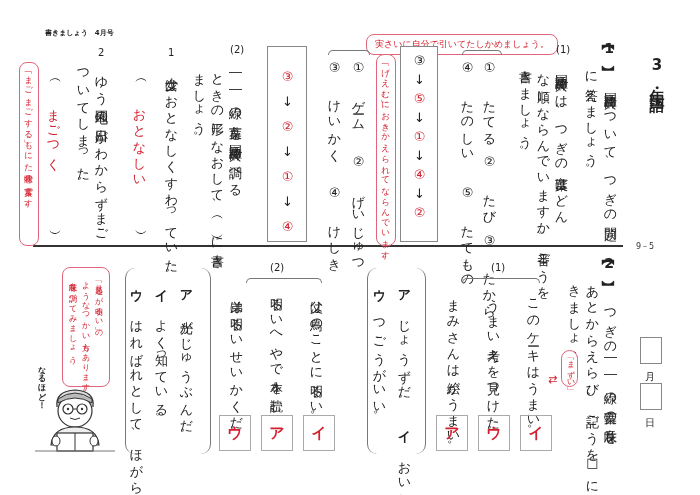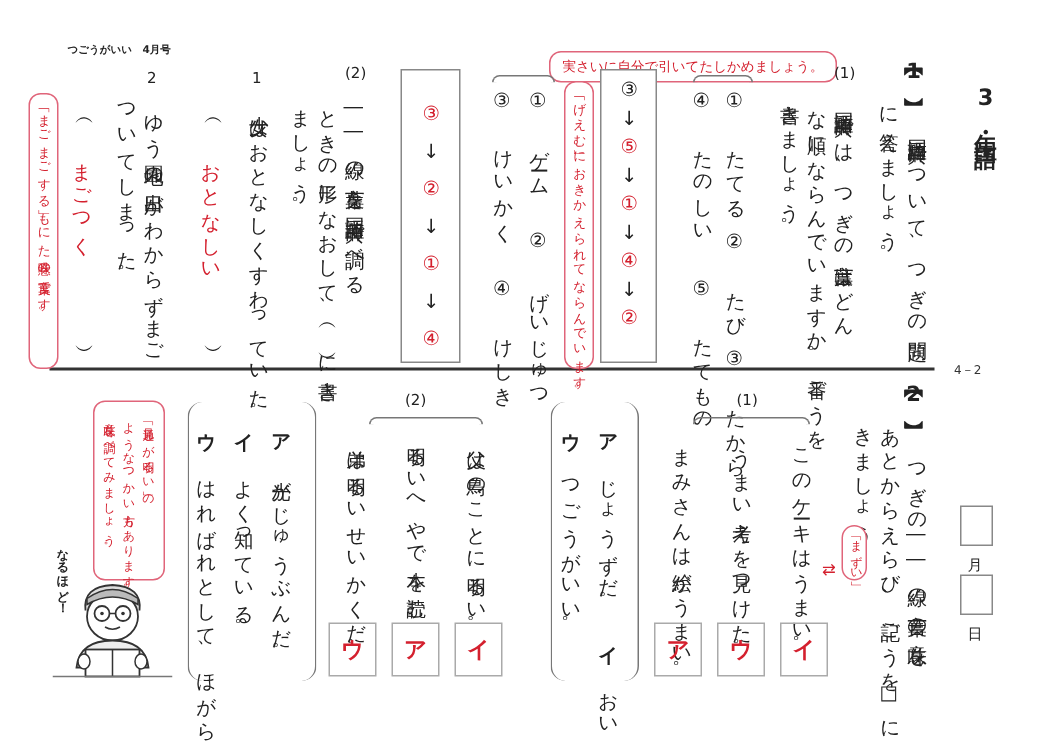--- a/index.html
+++ b/index.html
@@ -23,23 +23,23 @@
   .vparen-group { border-top:1px solid #777; border-bottom:1px solid #777; border-left:1px solid #777; border-right:1px solid #777; border-radius:10px; }
   .num { font-size:10px; }
   .circ { font-size:13px; }
   .smallnote { font-size:8px; letter-spacing:1px; }
   .datebox { width:20px; height:25px; border:1px solid #888; }
   .datelbl { font-size:10px; }
 </style>
 </head>
 <body>
 
-<div class="abs hdr" style="left:45px;top:28px;">つごうがいい　4月号</div>
+<div class="abs hdr" style="left:45px;top:28px;">書きましょう　4月号</div>
 <div class="abs rule" style="left:33px;top:245px;width:590px;"></div>
-<div class="abs pagenum" style="left:636px;top:241px;">4－2</div>
+<div class="abs pagenum" style="left:636px;top:241px;">9－5</div>
 <div class="abs v title" style="left:647px;top:56px;">3年・国語</div>
 
 <div class="abs v" style="left:600px;top:40px;font-size:14px;font-weight:bold;">【1】</div>
 <div class="abs v vt" style="left:604px;top:82px;">国語辞典について、つぎの問題</div>
 <div class="abs v vt" style="left:585px;top:62px;">に答えましょう。</div>
 
 <div class="abs redbubble hbubble" style="left:366px;top:22px;">実さいに自分で引いてたしかめましょう。</div>
 
 <div class="abs num" style="left:556px;top:44px;">(1)</div>
 <div class="abs v vt" style="left:555px;top:64px;">国語辞典では、つぎの言葉はどん</div>

